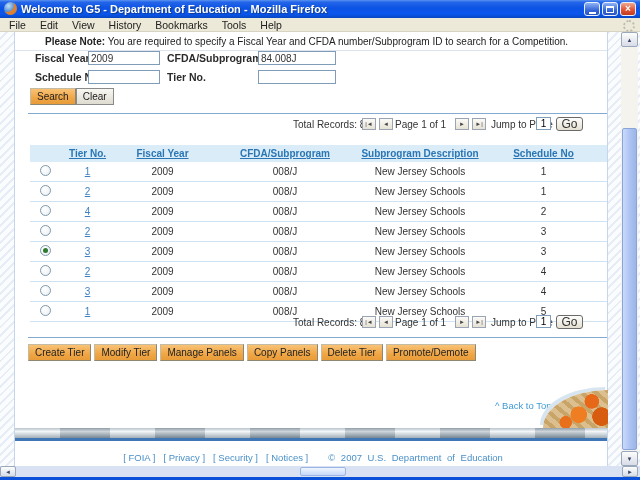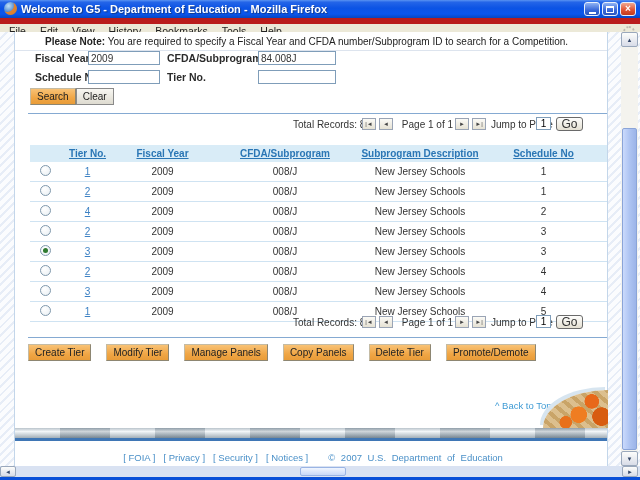--- a/index.html
+++ b/index.html
@@ -1,38 +1,38 @@
 <!DOCTYPE html>
 <html><head>
 <meta charset="utf-8">
 <style>
   html,body{margin:0;padding:0;width:640px;height:480px;overflow:hidden;}
   body{font-family:"Liberation Sans",sans-serif;}
-  .window{position:relative;width:640px;height:480px;background:#b91c1c;font-size:10px;}
+  .window{position:relative;width:640px;height:480px;background:#000000;font-size:10px;}
 
   
   .titlebar{position:absolute;left:0;top:0;width:640px;height:18px;
     background:linear-gradient(180deg,#5a93f2 0%,#2465e8 12%,#0c53e4 45%,#0a56ee 78%,#0646c0 100%);}
   .ff-icon{position:absolute;left:4px;top:2px;width:13px;height:13px;border-radius:50%;
     background:radial-gradient(circle at 35% 30%,#bfe0f8,#3a78c8 60%,#1a4a90);
     box-shadow:inset -3px -3px 0 rgba(240,130,30,.9);}
   .title-text{position:absolute;left:21px;top:3px;color:#fff;font-weight:bold;font-size:11px;
     text-shadow:1px 1px 1px #123a8a;white-space:nowrap;}
   .win-btns{position:absolute;right:4px;top:2px;display:flex;gap:2px;}
   .wbtn{width:16px;height:14px;border:1px solid #e8f0fc;border-radius:3px;display:flex;
     align-items:center;justify-content:center;box-sizing:border-box;cursor:pointer;}
   .wbtn.minb,.wbtn.maxb{background:linear-gradient(180deg,#8fb2f4,#3767d8 60%,#2a55c0);}
   .wbtn.closeb{background:linear-gradient(180deg,#f0a890,#e25636 55%,#c03a1e);color:#fff;
     font-size:10px;font-weight:bold;line-height:1;}
   .minb i{display:block;width:7px;height:2px;background:#fff;margin-top:7px;}
   .maxb i{display:block;width:8px;height:7px;border:1px solid #fff;border-top-width:2px;box-sizing:border-box;}
 
   
   .menubar{position:absolute;left:0;top:18px;width:640px;height:14px;background:#ece9d8;
-    border-bottom:1px solid #d8d4c4;box-sizing:border-box;margin-top:6px;}
+    border-bottom:1px solid #d8d4c4;box-sizing:border-box;}
   .menu-items{display:flex;height:13px;align-items:center;padding-left:2px;}
   .menu-item{padding:0 7px;font-size:10.5px;color:#222;cursor:pointer;}
   .throbber{position:absolute;right:5px;top:2px;width:8px;height:8px;border:2px dotted #bdbab0;border-radius:50%;}
 
   
   .viewport{position:absolute;left:0;top:32px;width:640px;height:434px;
     background:repeating-linear-gradient(135deg,#fbfcfe 0 4px,#e7edf7 4px 6px);}
   .panel{position:absolute;left:14px;top:0;width:594px;height:434px;background:#fff;
     border-left:1px solid #c3d6ea;border-right:1px solid #c3d6ea;box-sizing:border-box;}
 
@@ -54,21 +54,21 @@
   .divider{position:absolute;left:28px;width:579px;height:1px;background:#85aad2;}
   #divider1{top:81px;} #divider2{top:305px;}
 
   
   .pager{position:absolute;left:293px;width:316px;height:16px;}
   #pager-top{top:85px;} #pager-bottom{top:283px;}
   .pg-total{position:absolute;left:0;top:2px;font-size:10px;color:#333;white-space:nowrap;}
   .pgbtn{position:absolute;top:1px;width:14px;height:12px;box-sizing:border-box;
     background:linear-gradient(180deg,#fbfaf6,#e6e2d4);border:1px solid #9aa4b5;
     font-size:6px;display:flex;align-items:center;justify-content:center;color:#444;cursor:pointer;}
-  .pg-page{position:absolute;left:102px;top:2px;width:58px;text-align:right;font-size:10px;color:#333;white-space:nowrap;}
+  .pg-page{position:absolute;left:102px;top:2px;width:58px;text-align:left;font-size:10px;color:#333;white-space:nowrap;}
   .pg-jump{position:absolute;left:198px;top:2px;font-size:10px;color:#333;white-space:nowrap;}
   .pg-input{position:absolute;left:243px;top:0;width:15px;height:13px;border:1px solid #7f9db9;
     font-size:10px;text-align:center;box-sizing:border-box;padding:0;font-family:inherit;}
   .pg-go{position:absolute;left:263px;top:0;width:27px;height:14px;box-sizing:border-box;
     border:1px solid #6a6a6a;border-radius:3px;background:linear-gradient(180deg,#fefefc,#e4e0d2);
     font-size:12px;display:flex;align-items:center;justify-content:center;color:#333;cursor:pointer;}
 
   
   .gtable{position:absolute;left:30px;top:113px;width:577px;}
   .thead{display:flex;height:17px;background:#d9ecf7;align-items:center;}
@@ -76,21 +76,21 @@
   .hlink{color:#2a76b5;text-decoration:underline;cursor:pointer;}
   .trow{display:flex;height:19px;align-items:center;border-bottom:1px solid #cfe3f2;background:#fff;}
   .td{text-align:center;font-size:10px;color:#333;}
   .c-radio{width:30px;}.c-tier{width:55px;}.c-fy{width:95px;}.c-cfda{width:150px;}
   .c-desc{width:120px;}.c-sched{width:127px;}
   .cell-link{color:#3e82c4;text-decoration:underline;cursor:pointer;}
   .radio{display:inline-block;width:11px;height:11px;border:1px solid #7f98ac;border-radius:50%;
     background:radial-gradient(circle at 35% 30%,#fff,#e8eef2);position:relative;box-sizing:border-box;cursor:pointer;}
   .radio.on::after{content:"";position:absolute;left:2px;top:2px;width:5px;height:5px;border-radius:50%;background:#2f7a2f;}
 
-  .actions{position:absolute;left:28px;top:312px;display:flex;gap:15px;}
+  .actions{position:absolute;left:28px;top:312px;display:flex;gap:3px;}
 
   .back-top{position:absolute;left:495px;top:368px;font-size:9.5px;color:#3f9bd4;cursor:pointer;white-space:nowrap;}
 
   .corner{position:absolute;left:543px;top:358px;width:65px;height:38px;border-top-left-radius:100% 100%;
     background:
       radial-gradient(circle at 75% 30%, #e8681a 0 7px, transparent 7.5px),
       radial-gradient(circle at 55% 65%, #ef7d22 0 8px, transparent 8.5px),
       radial-gradient(circle at 90% 70%, #d85c10 0 9px, transparent 9.5px),
       radial-gradient(circle at 35% 85%, #e8701c 0 6px, transparent 6.5px),
       repeating-linear-gradient(40deg,#dcbf8e 0 5px,#c9a468 5px 9px);

